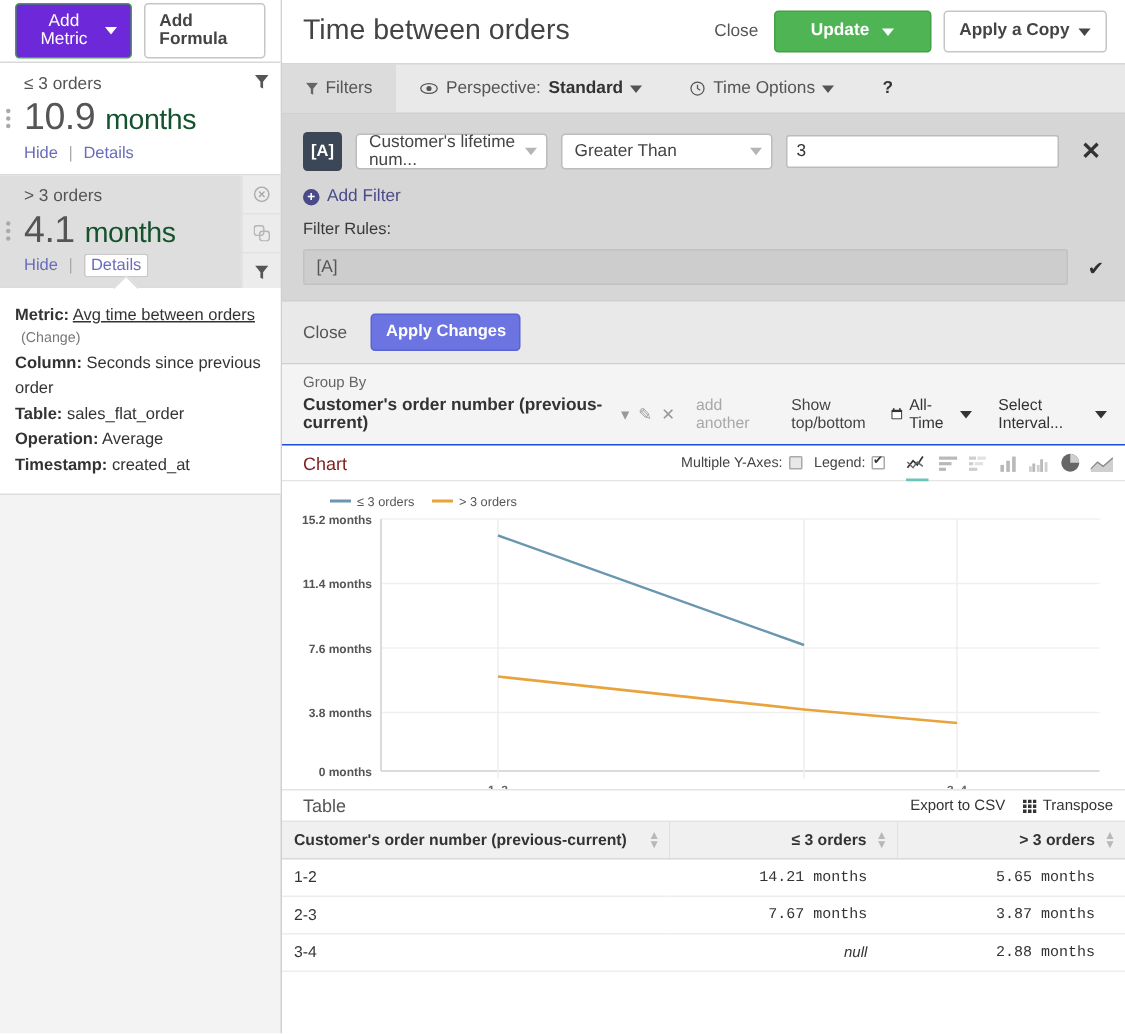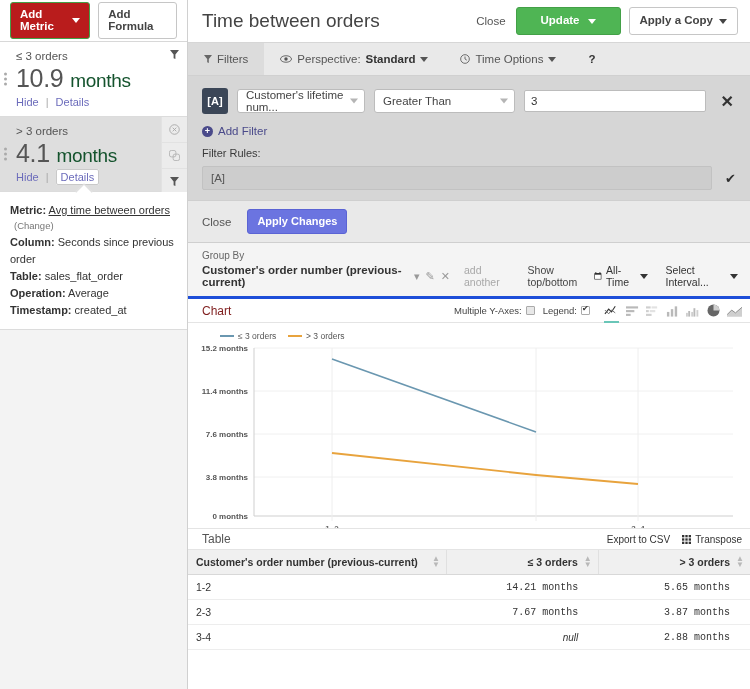--- a/index.html
+++ b/index.html
@@ -12,24 +12,24 @@
   }
   #app { position: relative; width: 750px; height: 689px; display: flex; }
 
   
   .sidebar { width: 188px; height: 689px; background: #f3f3f3; border-right: 1px solid #d0d0d0; position: relative; }
   .sb-toolbar {
     height: 42px; background: #fff; border-bottom: 1px solid #d8d8d8;
     display: flex; align-items: center; gap: 8px; padding: 0 10px;
   }
   .btn-green {
-    background: #b91c1c; border: 1px solid #43a047; color: #fff;
-    font-size: 11.5px; font-weight: bold; border-radius: 3px;
+    background: #6d28d9; border: 1px solid #43a047; color: #fff;
+    font-size: 11.5px; font-weight: normal; border-radius: 3px;
     padding: 6px 9px; display: inline-flex; align-items: center; gap: 5px;
-    cursor: pointer; line-height: 1;
+    cursor: pointer; line-height: 1; text-align: center;
   }
   .btn-plain {
     background: #fff; border: 1px solid #c6c6c6; color: #444;
     font-size: 11.5px; font-weight: bold; border-radius: 3px;
     padding: 6px 9px; cursor: pointer; line-height: 1;
   }
   .caret-d { width:0;height:0;border-left:4px solid transparent;border-right:4px solid transparent;border-top:5px solid currentColor; display:inline-block; }
 
   .metric-card { position: relative; border-bottom: 1px solid #dcdcdc; padding: 8px 12px 8px 16px; }
   .metric-card.sel { background: #dedede; }
@@ -93,21 +93,21 @@
   .fr-box { background:#cdcdcd; border:1px solid #c2c2c2; height:24px; flex:1; display:flex;align-items:center;
             padding:0 8px; font-size:11.5px; color:#555; border-radius:2px;}
   .check { color:#2f2f2f; font-size:13px; }
 
   .apply-bar { background:#e9e9e9; border-top:1px solid #cfcfcf; border-bottom:1px solid #cfcfcf;
                height: 43px; display:flex; align-items:center; padding: 0 14px; gap: 16px; }
   .apply-close { font-size:11.5px; color:#555; cursor:pointer; }
   .btn-apply { background:#6b74e0; border:1px solid #5a63d4; color:#fff; font-size:11px; font-weight:bold;
                border-radius:3px; padding:6px 9px; cursor:pointer; line-height:1; }
 
-  .groupby { background:#f4f4f4; border-bottom:3px solid #1d4ed8; padding: 7px 12px 8px 14px; }
+  .groupby { background:#f4f4f4; border-bottom:1px solid #1d4ed8; padding: 7px 12px 8px 14px; }
   .gb-title { font-size:10px; color:#666; margin-bottom:3px; }
   .gb-row { display:flex; align-items:center; }
   .gb-field { font-size:11.5px; font-weight:bold; color:#333; }
   .gb-icon { color:#999; font-size:11px; margin-left:6px; cursor:pointer; }
   .gb-muted { font-size:10.5px; color:#a8a8a8; margin-left:14px; cursor:pointer;}
   .gb-action { font-size:10.5px; color:#444; margin-left:16px; cursor:pointer; }
   .gb-right { margin-left:auto; display:flex; align-items:center; gap:18px; }
   .gb-pick { font-size:10.5px; color:#333; display:flex;align-items:center;gap:4px;cursor:pointer; }
 
   .chartbar { height: 24px; border-bottom:1px solid #e4e4e4; display:flex; align-items:center; padding: 0 8px 0 14px; }

